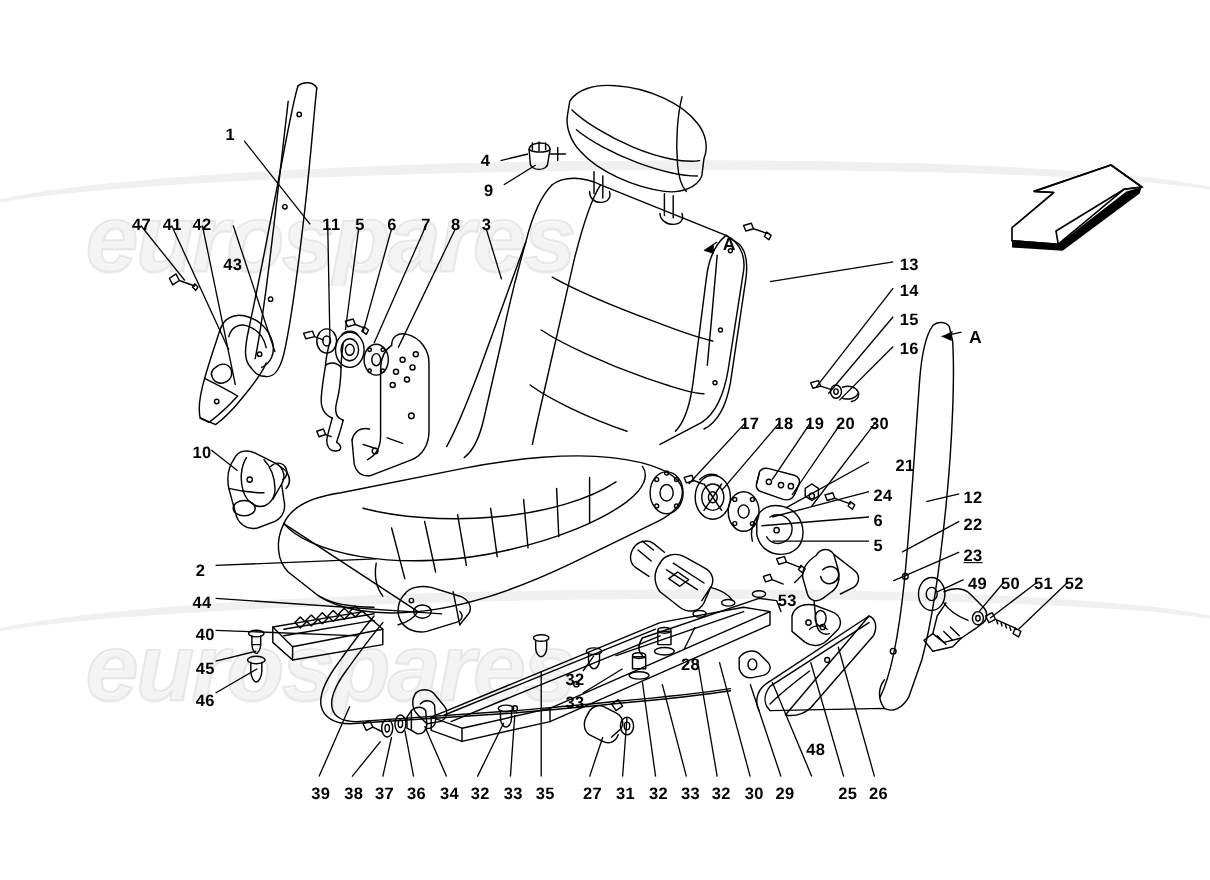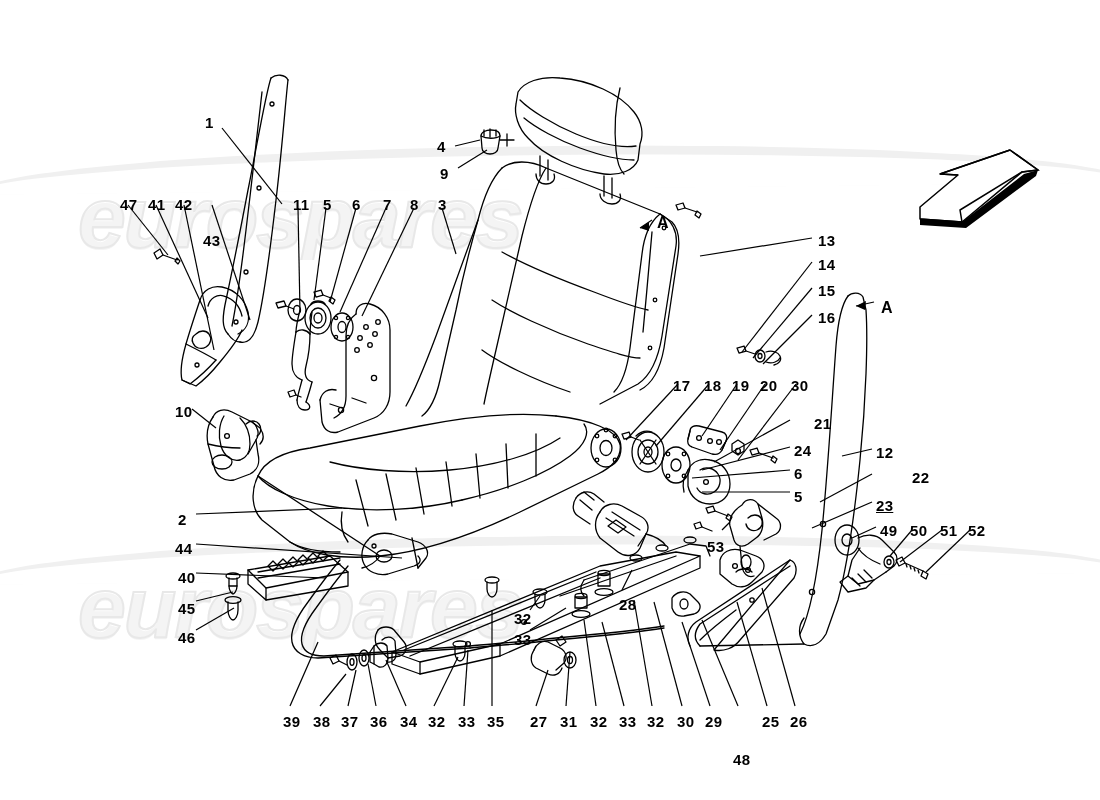--- a/index.html
+++ b/index.html
@@ -539,21 +539,21 @@
       <div class="lbl" style="left: 673px; top: 378px;">17</div>
       <div class="lbl" style="left: 704px; top: 378px;">18</div>
       <div class="lbl" style="left: 732px; top: 378px;">19</div>
       <div class="lbl" style="left: 760px; top: 378px;">20</div>
       <div class="lbl" style="left: 791px; top: 378px;">30</div>
       <div class="lbl" style="left: 794px; top: 416px; margin-left: 20px;">21</div>
       <div class="lbl" style="left: 794px; top: 443px;">24</div>
       <div class="lbl" style="left: 794px; top: 466px;">6</div>
       <div class="lbl" style="left: 794px; top: 489px;">5</div>
       <div class="lbl" style="left: 876px; top: 445px;">12</div>
-      <div class="lbl" style="left: 876px; top: 470px; margin-left: 36px;">22</div>
+      <div class="lbl" style="left: 876px; top: 470px;">22</div>
       <div class="lbl" style="left: 876px; top: 498px; text-decoration: underline;">23</div>
       <div class="lbl" style="left: 880px; top: 523px;">49</div>
       <div class="lbl" style="left: 910px; top: 523px;">50</div>
       <div class="lbl" style="left: 940px; top: 523px;">51</div>
       <div class="lbl" style="left: 968px; top: 523px;">52</div>
       <div class="lbl" style="left: 707px; top: 529px; margin-top: 10px;">53</div>
       <div class="lbl" style="left: 178px; top: 512px;">2</div>
       <div class="lbl" style="left: 175px; top: 541px;">44</div>
       <div class="lbl" style="left: 178px; top: 570px;">40</div>
       <div class="lbl" style="left: 178px; top: 601px;">45</div>
@@ -569,20 +569,20 @@
       <div class="lbl" style="left: 428px; top: 714px;">32</div>
       <div class="lbl" style="left: 458px; top: 714px;">33</div>
       <div class="lbl" style="left: 487px; top: 714px;">35</div>
       <div class="lbl" style="left: 530px; top: 714px;">27</div>
       <div class="lbl" style="left: 560px; top: 714px;">31</div>
       <div class="lbl" style="left: 590px; top: 714px;">32</div>
       <div class="lbl" style="left: 619px; top: 714px;">33</div>
       <div class="lbl" style="left: 647px; top: 714px;">32</div>
       <div class="lbl" style="left: 677px; top: 714px;">30</div>
       <div class="lbl" style="left: 705px; top: 714px;">29</div>
-      <div class="lbl" style="left: 733px; top: 752px;">48</div>
+      <div class="lbl" style="left: 733px; top: 674px;">48</div>
       <div class="lbl" style="left: 762px; top: 714px;">25</div>
       <div class="lbl" style="left: 790px; top: 714px;">26</div>
       <div class="lbl alpha" style="left: 881px; top: 300px;">A</div>
       <div class="lbl alpha" style="left: 657px; top: 215px;">A</div>
     </div>
 
 </div>
 
 </body></html>

